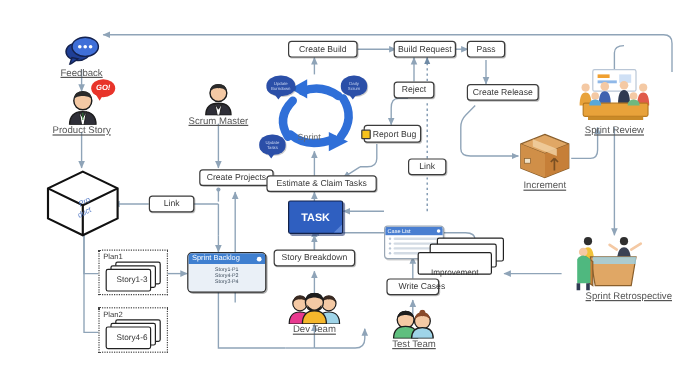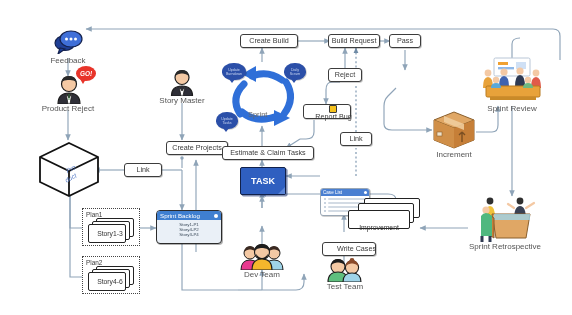--- a/index.html
+++ b/index.html
@@ -8,21 +8,21 @@
   #wires{position:absolute;left:0;top:0;width:572px;height:315px;}
   .node{position:absolute;box-sizing:border-box;}
   
   .boxlbl{
     background:#fff;border:1.2px solid #3c3c3c;border-radius:3px;
     color:#3a3a3a;font-size:7.2px;line-height:1;
     display:flex;align-items:center;justify-content:center;
     text-align:center;padding:0 3px;white-space:nowrap;
     box-shadow:0.8px 0.8px 0 rgba(0,0,0,.25);
   }
-  .caption{position:absolute;color:#555;font-size:8px;text-align:center;white-space:nowrap;}
+  .caption{position:absolute;color:#555;font-size:8px;text-align:center;white-space:nowrap;text-decoration:underline;}
   
   .plangroup{border:1.3px dotted #444;background:#fff;}
   .plangroup .pl{position:absolute;left:3px;top:2px;font-size:6.4px;color:#3a3a3a;}
   .cardstack{position:absolute;}
   .card{position:absolute;background:#fff;border:1.3px solid #222;border-radius:2px;}
   .cardtxt{position:absolute;font-size:6.8px;color:#333;white-space:nowrap;}
   
   .winpanel{position:absolute;background:#eaf0f7;border:1.4px solid #2b2b2b;border-radius:4px;overflow:hidden;
     box-shadow:1px 1px 0 rgba(0,0,0,.3);}
   .winbar{height:9px;background:#3f7fd0;color:#fff;font-size:6.2px;display:flex;align-items:center;
@@ -182,31 +182,31 @@
   <div class="node" style="left:54px;top:74px;width:30px;height:30px;">
     <svg viewBox="0 0 30 30" width="30" height="30">
       <circle cx="15" cy="10" r="7.5" fill="#f4c9a4" stroke="#1d1d1d" stroke-width="1.2"></circle>
       <path d="M7.5,8 Q8,2 15,2 Q22,2 22.5,8 Q19,5.5 15,6 Q11,5.5 7.5,8z" fill="#2a2a2a"></path>
       <path d="M4,30 Q4,19 15,19 Q26,19 26,30 z" fill="#2f2f38" stroke="#1d1d1d" stroke-width="1.2"></path>
       <path d="M12,19 L15,24 L18,19 L16,30 L14,30 z" fill="#fff" stroke="#1d1d1d" stroke-width=".8"></path>
       <path d="M14.6,20 L15.4,20 L15.4,26 L14.6,26 z" fill="#2e7d32"></path>
     </svg>
   </div>
   <div class="gobub" style="left:76px;top:66px;width:20px;height:15px;">GO!</div>
-  <div class="caption" style="left:30px;top:104px;width:76px;">Product Reject</div>
+  <div class="caption" style="left:30px;top:104px;width:76px;">Product Story</div>
 
   <div class="node" style="left:168px;top:68px;width:28px;height:28px;">
     <svg viewBox="0 0 28 28" width="28" height="28">
       <circle cx="14" cy="9.5" r="7" fill="#f4c9a4" stroke="#1d1d1d" stroke-width="1.2"></circle>
       <path d="M7,8 Q7.5,2 14,2 Q20.5,2 21,8 Q17.5,5 14,5.5 Q10.5,5 7,8z" fill="#2a2a2a"></path>
       <path d="M3.5,28 Q3.5,18 14,18 Q24.5,18 24.5,28 z" fill="#2f2f38" stroke="#1d1d1d" stroke-width="1.2"></path>
       <path d="M11,18 L14,23 L17,18 L15,28 L13,28 z" fill="#fff" stroke="#1d1d1d" stroke-width=".8"></path>
     </svg>
   </div>
-  <div class="caption" style="left:152px;top:96px;width:60px;">Story Master</div>
+  <div class="caption" style="left:152px;top:96px;width:60px;">Scrum Master</div>
 
   <div class="node" style="left:36px;top:140px;width:66px;height:58px;">
     <svg viewBox="0 0 66 58" width="66" height="58">
       <path d="M33,3 L62,17 L62,42 L33,56 L4,42 L4,17 z" fill="#fff" stroke="#111" stroke-width="1.8"></path>
       <path d="M4,17 L33,31 L62,17" fill="none" stroke="#111" stroke-width="1.8"></path>
       <path d="M33,31 L33,56" fill="none" stroke="#111" stroke-width="1.8"></path>
     </svg>
   </div>
   <div class="cubetxt" style="left:58px;top:166px;width:26px;">Pro</div>
   <div class="cubetxt" style="left:58px;top:175px;width:26px;">duct</div>
@@ -269,35 +269,37 @@
   </div>
   <div class="bub" style="left:216px;top:112px;width:22px;height:17px;flex-direction:column;">
     <span>Update</span>
     <span>Tasks</span>
   </div>
 
   <div class="node boxlbl" style="left:240px;top:34px;width:58px;height:14px;">Create Build</div>
   <div class="node boxlbl" style="left:328px;top:34px;width:52px;height:14px;">Build Request</div>
   <div class="node boxlbl" style="left:389px;top:34px;width:32px;height:14px;">Pass</div>
   <div class="node boxlbl" style="left:328px;top:68px;width:34px;height:14px;">Reject</div>
-
-  <div class="node boxlbl rowbox" style="left:303px;top:104px;width:48px;height:15px;justify-content:flex-start;padding-left:16px;flex-direction:column;">
+  <div class="node boxlbl" style="left:389px;top:70px;width:60px;height:14px;">Create Release</div>
+
+  <div class="node boxlbl rowbox" style="left:303px;top:104px;width:48px;height:15px;justify-content:flex-end;padding-left:16px;">
     <span class="bugicon"></span>
     <span>Report Bug</span>
   </div>
 
   <div class="node boxlbl" style="left:340px;top:132px;width:32px;height:14px;">Link</div>
 
   <div class="node boxlbl" style="left:222px;top:146px;width:92px;height:14px;">Estimate &amp; Claim Tasks</div>
 
   <div class="task" style="left:240px;top:167px;width:44px;height:26px;">
     <span>TASK</span>
     <span class="taskfold"></span>
   </div>
 
+  <div class="node boxlbl" style="left:228px;top:208px;width:68px;height:14px;">Story Breakdown</div>
 
   <div class="node" style="left:240px;top:244px;width:44px;height:26px;">
     <svg viewBox="0 0 44 26" width="44" height="26">
       <circle cx="10" cy="9" r="6" fill="#f4c9a4" stroke="#1d1d1d" stroke-width="1"></circle>
       <path d="M4,8 Q5,2 10,2 Q15,2 16,8 Q13,5 10,5.5 Q7,5 4,8z" fill="#3a2a22"></path>
       <path d="M1,26 Q1,16 10,16 Q19,16 19,26 z" fill="#e8398f" stroke="#1d1d1d" stroke-width="1"></path>
       <circle cx="34" cy="9" r="6" fill="#f4c9a4" stroke="#1d1d1d" stroke-width="1"></circle>
       <path d="M28,8 Q29,2 34,2 Q39,2 40,8 Q37,5 34,5.5 Q31,5 28,8z" fill="#3a2a22"></path>
       <path d="M25,26 Q25,16 34,16 Q43,16 43,26 z" fill="#9fd4e8" stroke="#1d1d1d" stroke-width="1"></path>
       <circle cx="22" cy="8" r="7.5" fill="#f4c9a4" stroke="#1d1d1d" stroke-width="1.1"></circle>
@@ -324,21 +326,21 @@
     <div class="clrow">
         <span class="cldot"></span>
         <span class="clline"></span>
       </div>
     <div class="clrow">
         <span class="cldot"></span>
         <span class="clline"></span>
       </div>
   </div>
 
-  <div class="node boxlbl" style="left:322px;top:242px;width:54px;height:14px;padding-left:18px;">Write Cases</div>
+  <div class="node boxlbl" style="left:322px;top:232px;width:44px;height:14px;padding-left:18px;">Write Cases</div>
 
   <div class="node" style="left:326px;top:258px;width:38px;height:24px;">
     <svg viewBox="0 0 38 24" width="38" height="24">
       <circle cx="12" cy="8.5" r="7" fill="#f4c9a4" stroke="#1d1d1d" stroke-width="1.1"></circle>
       <path d="M5,7 Q6,1 12,1 Q18,1 19,7 Q15.5,4 12,4.5 Q8.5,4 5,7z" fill="#1d1d1d"></path>
       <path d="M2,24 Q2,14 12,14 Q22,14 22,24 z" fill="#5fbf7e" stroke="#1d1d1d" stroke-width="1.1"></path>
       <circle cx="26" cy="9.5" r="6.6" fill="#f4c9a4" stroke="#1d1d1d" stroke-width="1.1"></circle>
       <path d="M19.5,8 Q20.5,2 26,2 Q31.5,2 32.5,8 Q29,5 26,5.5 Q23,5 19.5,8z" fill="#8a4a2a"></path>
       <circle cx="26" cy="2.5" r="2.4" fill="#8a4a2a"></circle>
       <path d="M17,24 Q17,15 26,15 Q35,15 35,24 z" fill="#9fd4e8" stroke="#1d1d1d" stroke-width="1.1"></path>
@@ -400,15 +402,15 @@
       <path d="M46,16 L40,12" stroke="#f4c9a4" stroke-width="2.2" stroke-linecap="round"></path>
       <path d="M24,22 L62,22 L58,46 L28,46 z" fill="#e0a765" stroke="#8a5f2c" stroke-width="1"></path>
       <path d="M26,22 L62,22 L62,28 L26,28 z" fill="#9fd4e8" opacity=".8"></path>
       <path d="M20,22 L26,26 L26,46 L20,42 z" fill="#c67f38" stroke="#8a5f2c" stroke-width="1"></path>
       <circle cx="18" cy="18" r="3.6" fill="#f4c9a4"></circle>
       <path d="M13,24 Q13,30 13,44 L24,44 Q24,26 24,24 Q21,21 18,21 Q15,21 13,24z" fill="#4fb87f"></path>
       <path d="M14,44 L14,50 M22,44 L22,50" stroke="#2f3a52" stroke-width="3"></path>
       <path d="M48,28 L56,28 L56,50 L48,50 z" fill="none"></path>
     </svg>
   </div>
-  <div class="caption" style="left:450px;top:242px;width:110px;">Sprint Retrospective</div>
+  <div class="caption" style="left:450px;top:242px;width:110px;text-align:right;">Sprint Retrospective</div>
 
 </div>
 
 </body></html>

